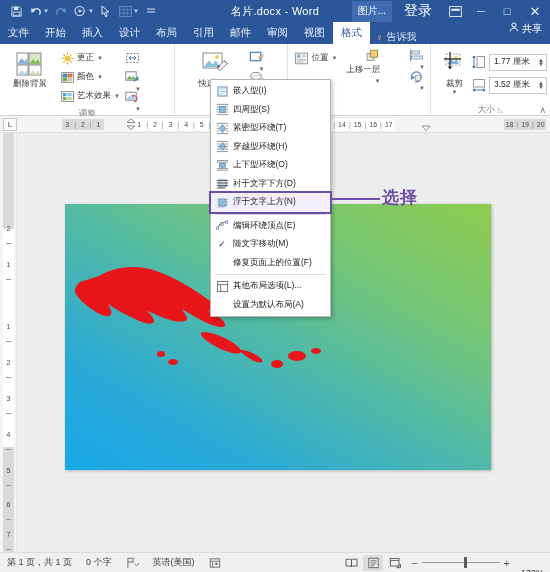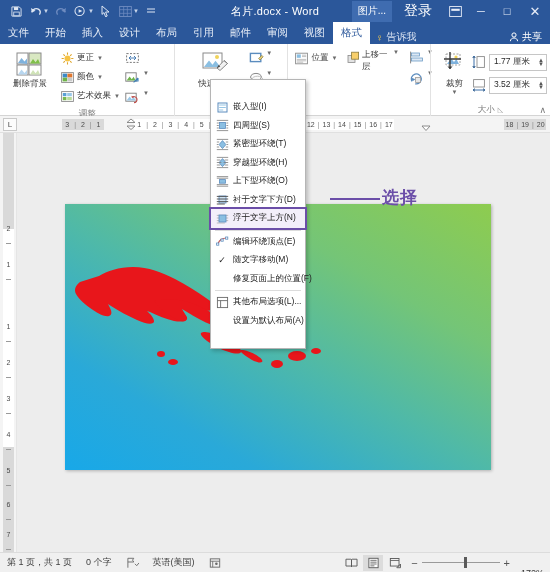--- a/index.html
+++ b/index.html
@@ -47,21 +47,21 @@
   }
   .tab {
     font-size: 10.5px; color: #e7edf7; padding: 3px 8px 4px 8px; height: 22px;
     display: flex; align-items: center; white-space: nowrap;
   }
   .tab.active { background: #ffffff; color: #2b579a; font-weight: normal; }
   .tellme { font-size: 10px; color: #dbe4f3; display: flex; align-items: center; gap: 3px; padding: 0 6px; }
   .bulb { color: #ffd04b; font-size: 10px; }
   .share {
     margin-left: auto; font-size: 10px; color: #fff; display: flex;
-    align-items: flex-end; gap: 3px; padding: 0 8px; height: 22px;
+    align-items: flex-start; gap: 3px; padding: 0 8px; height: 22px;
   }
 
   
   .ribbon {
     position: absolute; top: 44px; left: 0; width: 550px; height: 72px;
     background: #ffffff; border-bottom: 1px solid #d4d4d4;
     display: flex;
   }
   .rgroup { position: relative; height: 72px; padding: 2px 3px 0 3px; display: flex; flex-direction: column; }
   .rgroup + .rgroup { border-left: 1px solid #e2e2e2; }
@@ -81,21 +81,21 @@
 
   .col { display: flex; flex-direction: column; gap: 1px; padding-top: 1px; }
   .smbtn {
     display: flex; align-items: center; gap: 3px; height: 18px; padding: 0 3px;
     font-size: 8.5px; color: #383838; white-space: nowrap;
   }
   .smbtn .ig { width: 14px; height: 14px; display: flex; align-items: center; justify-content: center; }
   .caret { font-size: 6px; color: #6b6b6b; }
 
   .iconcol { display: flex; flex-direction: column; gap: 2px; padding-top: 2px; }
-  .ibtn { display: flex; align-items: flex-start; gap: 2px; height: 18px; padding: 0 2px; }
+  .ibtn { display: flex; align-items: flex-end; gap: 2px; height: 18px; padding: 0 2px; flex-direction: column; }
   .ibtn .ig { width: 16px; height: 16px; display: flex; align-items: center; justify-content: center; }
 
   
   .smbtn.pressed { background: #fdf0c8; border: 1px solid #e3c96b; height: 18px; }
 
   
   .sizerow { display: flex; align-items: center; gap: 3px; height: 20px; }
   .sizerow .ig { width: 15px; height: 15px; display: flex; align-items: center; justify-content: center; }
   .spin {
     width: 58px; height: 17px; border: 1px solid #c6c6c6; background: #fff;
@@ -145,23 +145,23 @@
   }
   .pict {
     position: absolute; left: 48px; top: 71px; width: 426px; height: 266px;
     background: linear-gradient(30deg, #18a8e8 0%, #2aa9d8 22%, #4fb9a8 48%, #74c577 72%, #8ecc4f 100%);
     box-shadow: 1px 1px 3px rgba(0,0,0,.25);
   }
   .brush { position: absolute; left: 48px; top: 71px; width: 426px; height: 266px; }
 
   
   .menu {
-    position: absolute; left: 210px; top: 79px; width: 96px;
+    position: absolute; left: 210px; top: 79px; width: 121px;
     background: #ffffff; border: 1px solid #b5b5b5;
-    box-shadow: 2px 2px 4px rgba(0,0,0,.22); padding: 18px 0;
+    box-shadow: 2px 2px 4px rgba(0,0,0,.22); padding: 2px 0;
   }
   .mitem {
     display: flex; align-items: center; height: 18.5px; padding: 0 4px; gap: 4px;
     font-size: 8.5px; color: #212121; white-space: nowrap;
   }
   .mitem .mico { width: 14px; height: 14px; display: flex; align-items: center; justify-content: center; flex: none; }
   .mitem.selected { outline: 2px solid #6b4ea8; background: #f3effa; position: relative; z-index: 3; }
   .mitem .chk { color: #2a2a2a; font-size: 9px; }
   .msep { height: 1px; background: #dcdcdc; margin: 2px 4px; }
 

